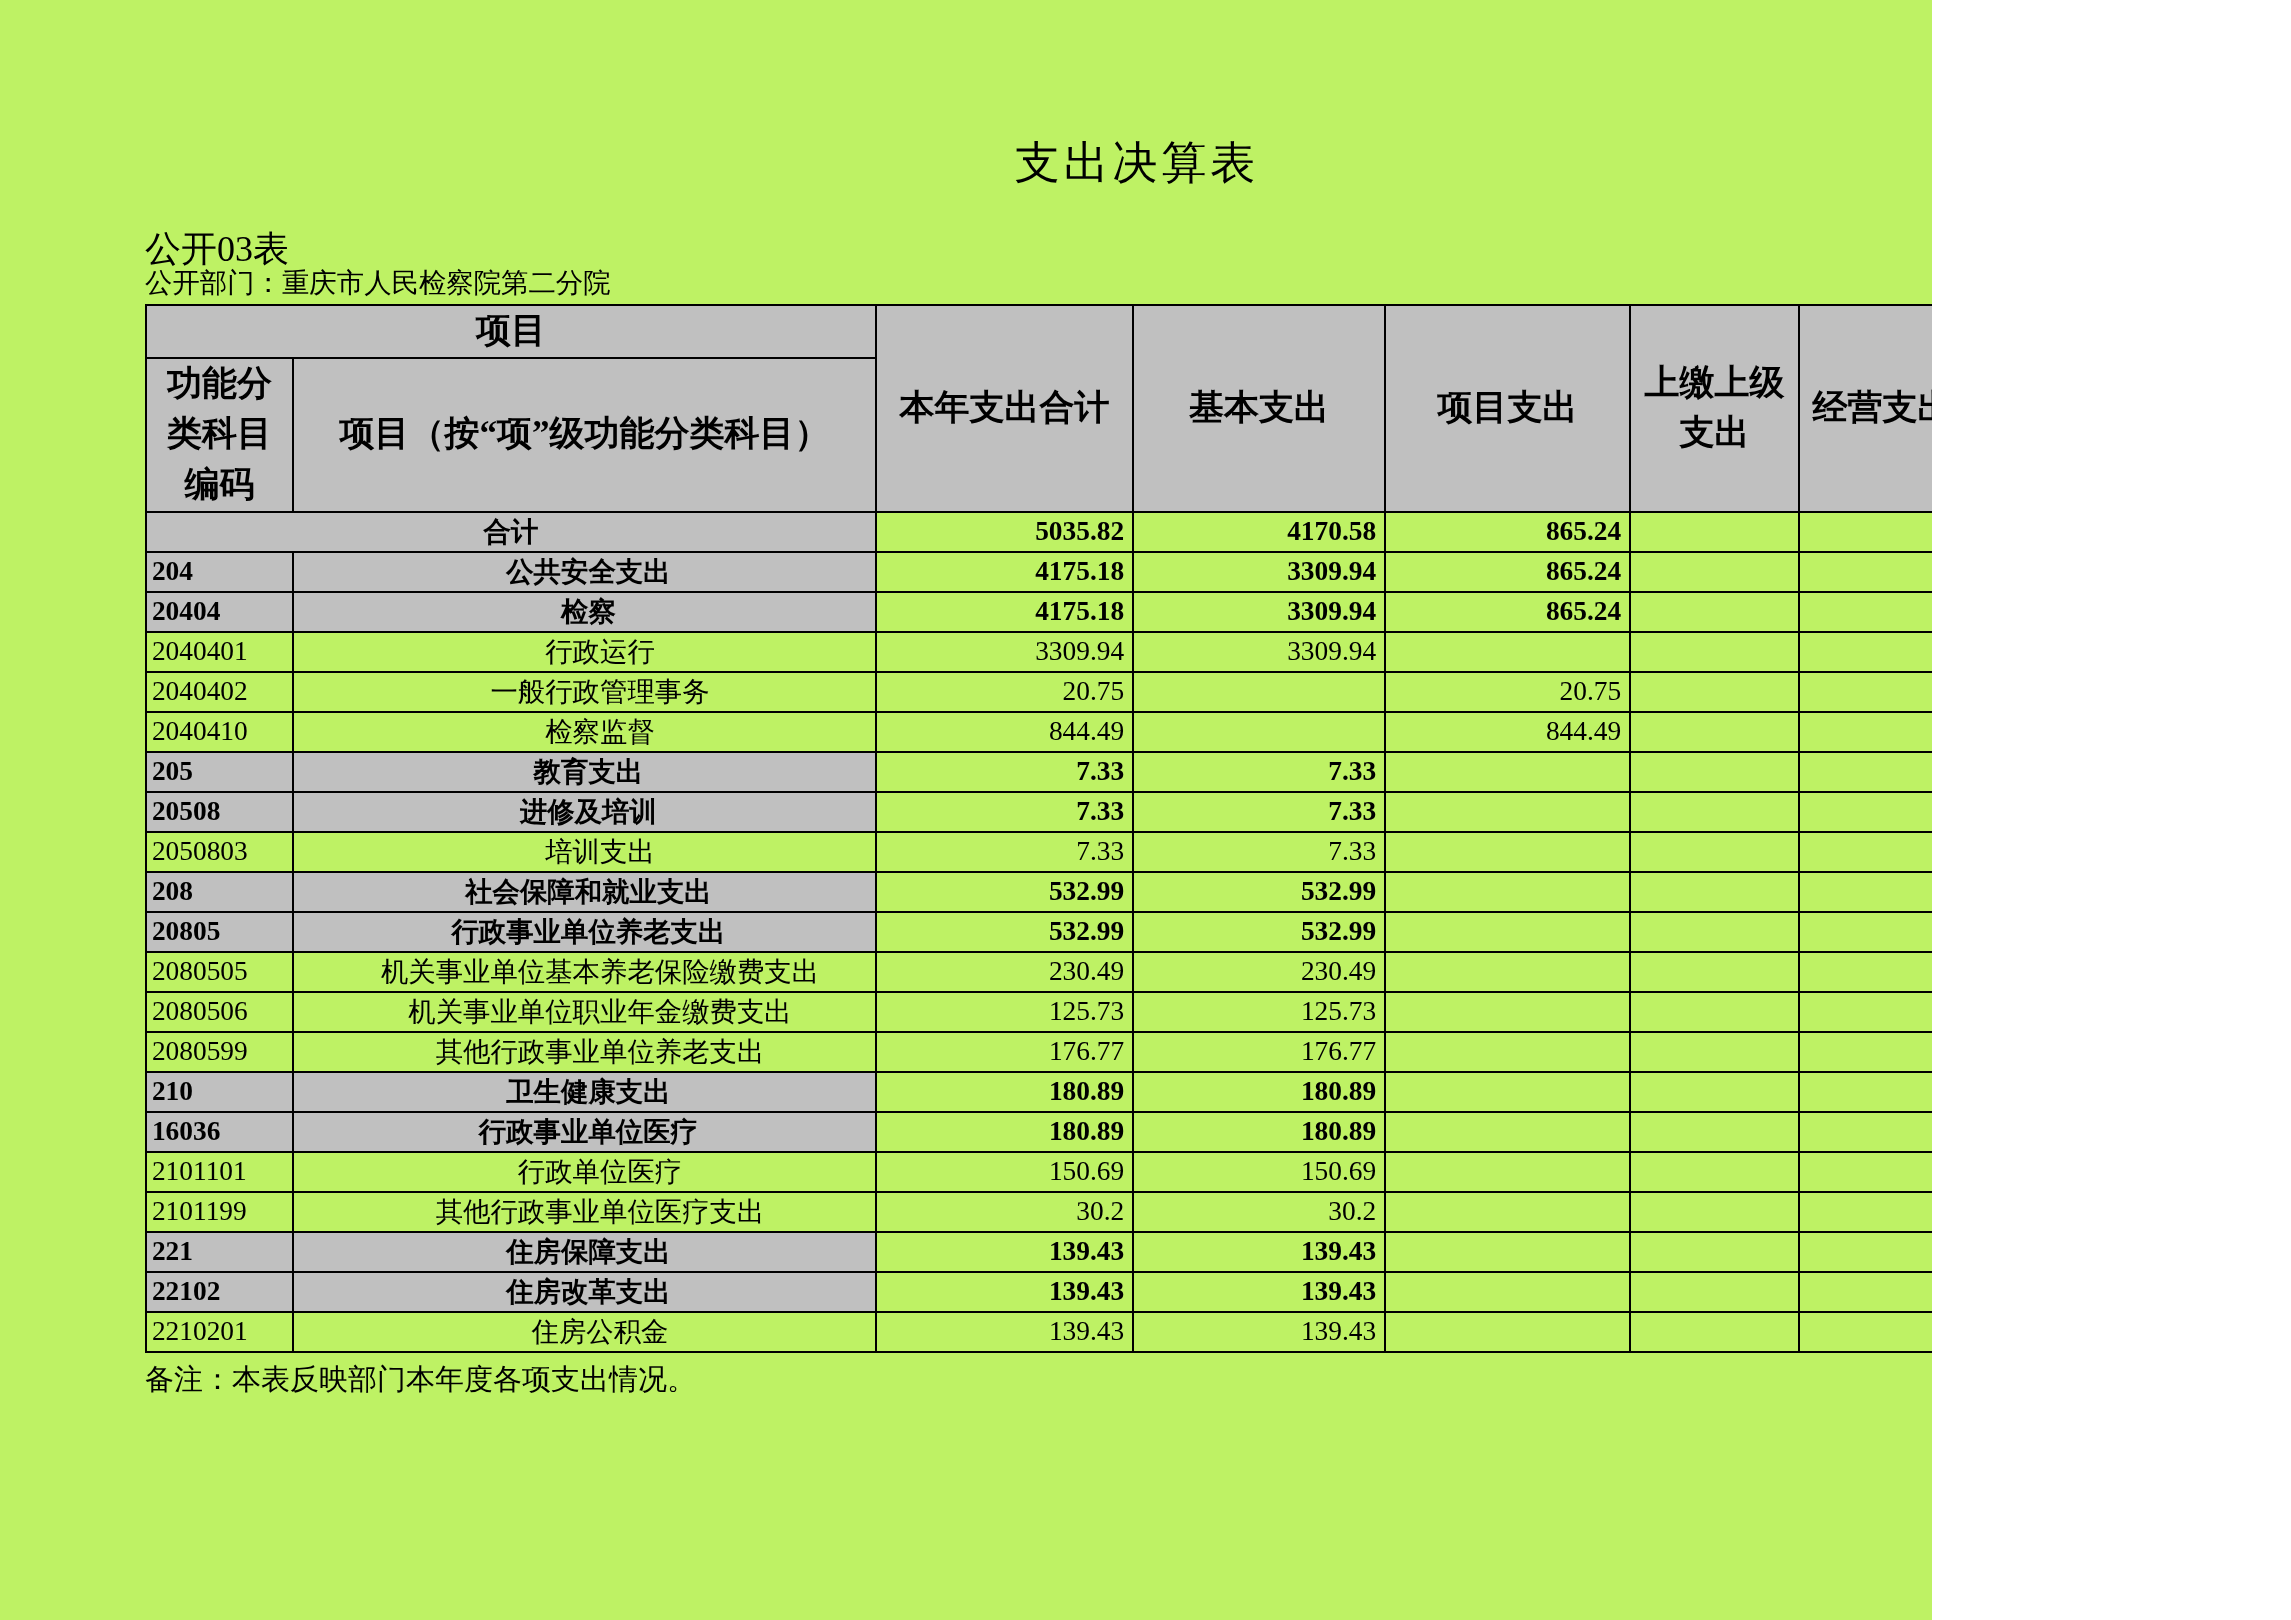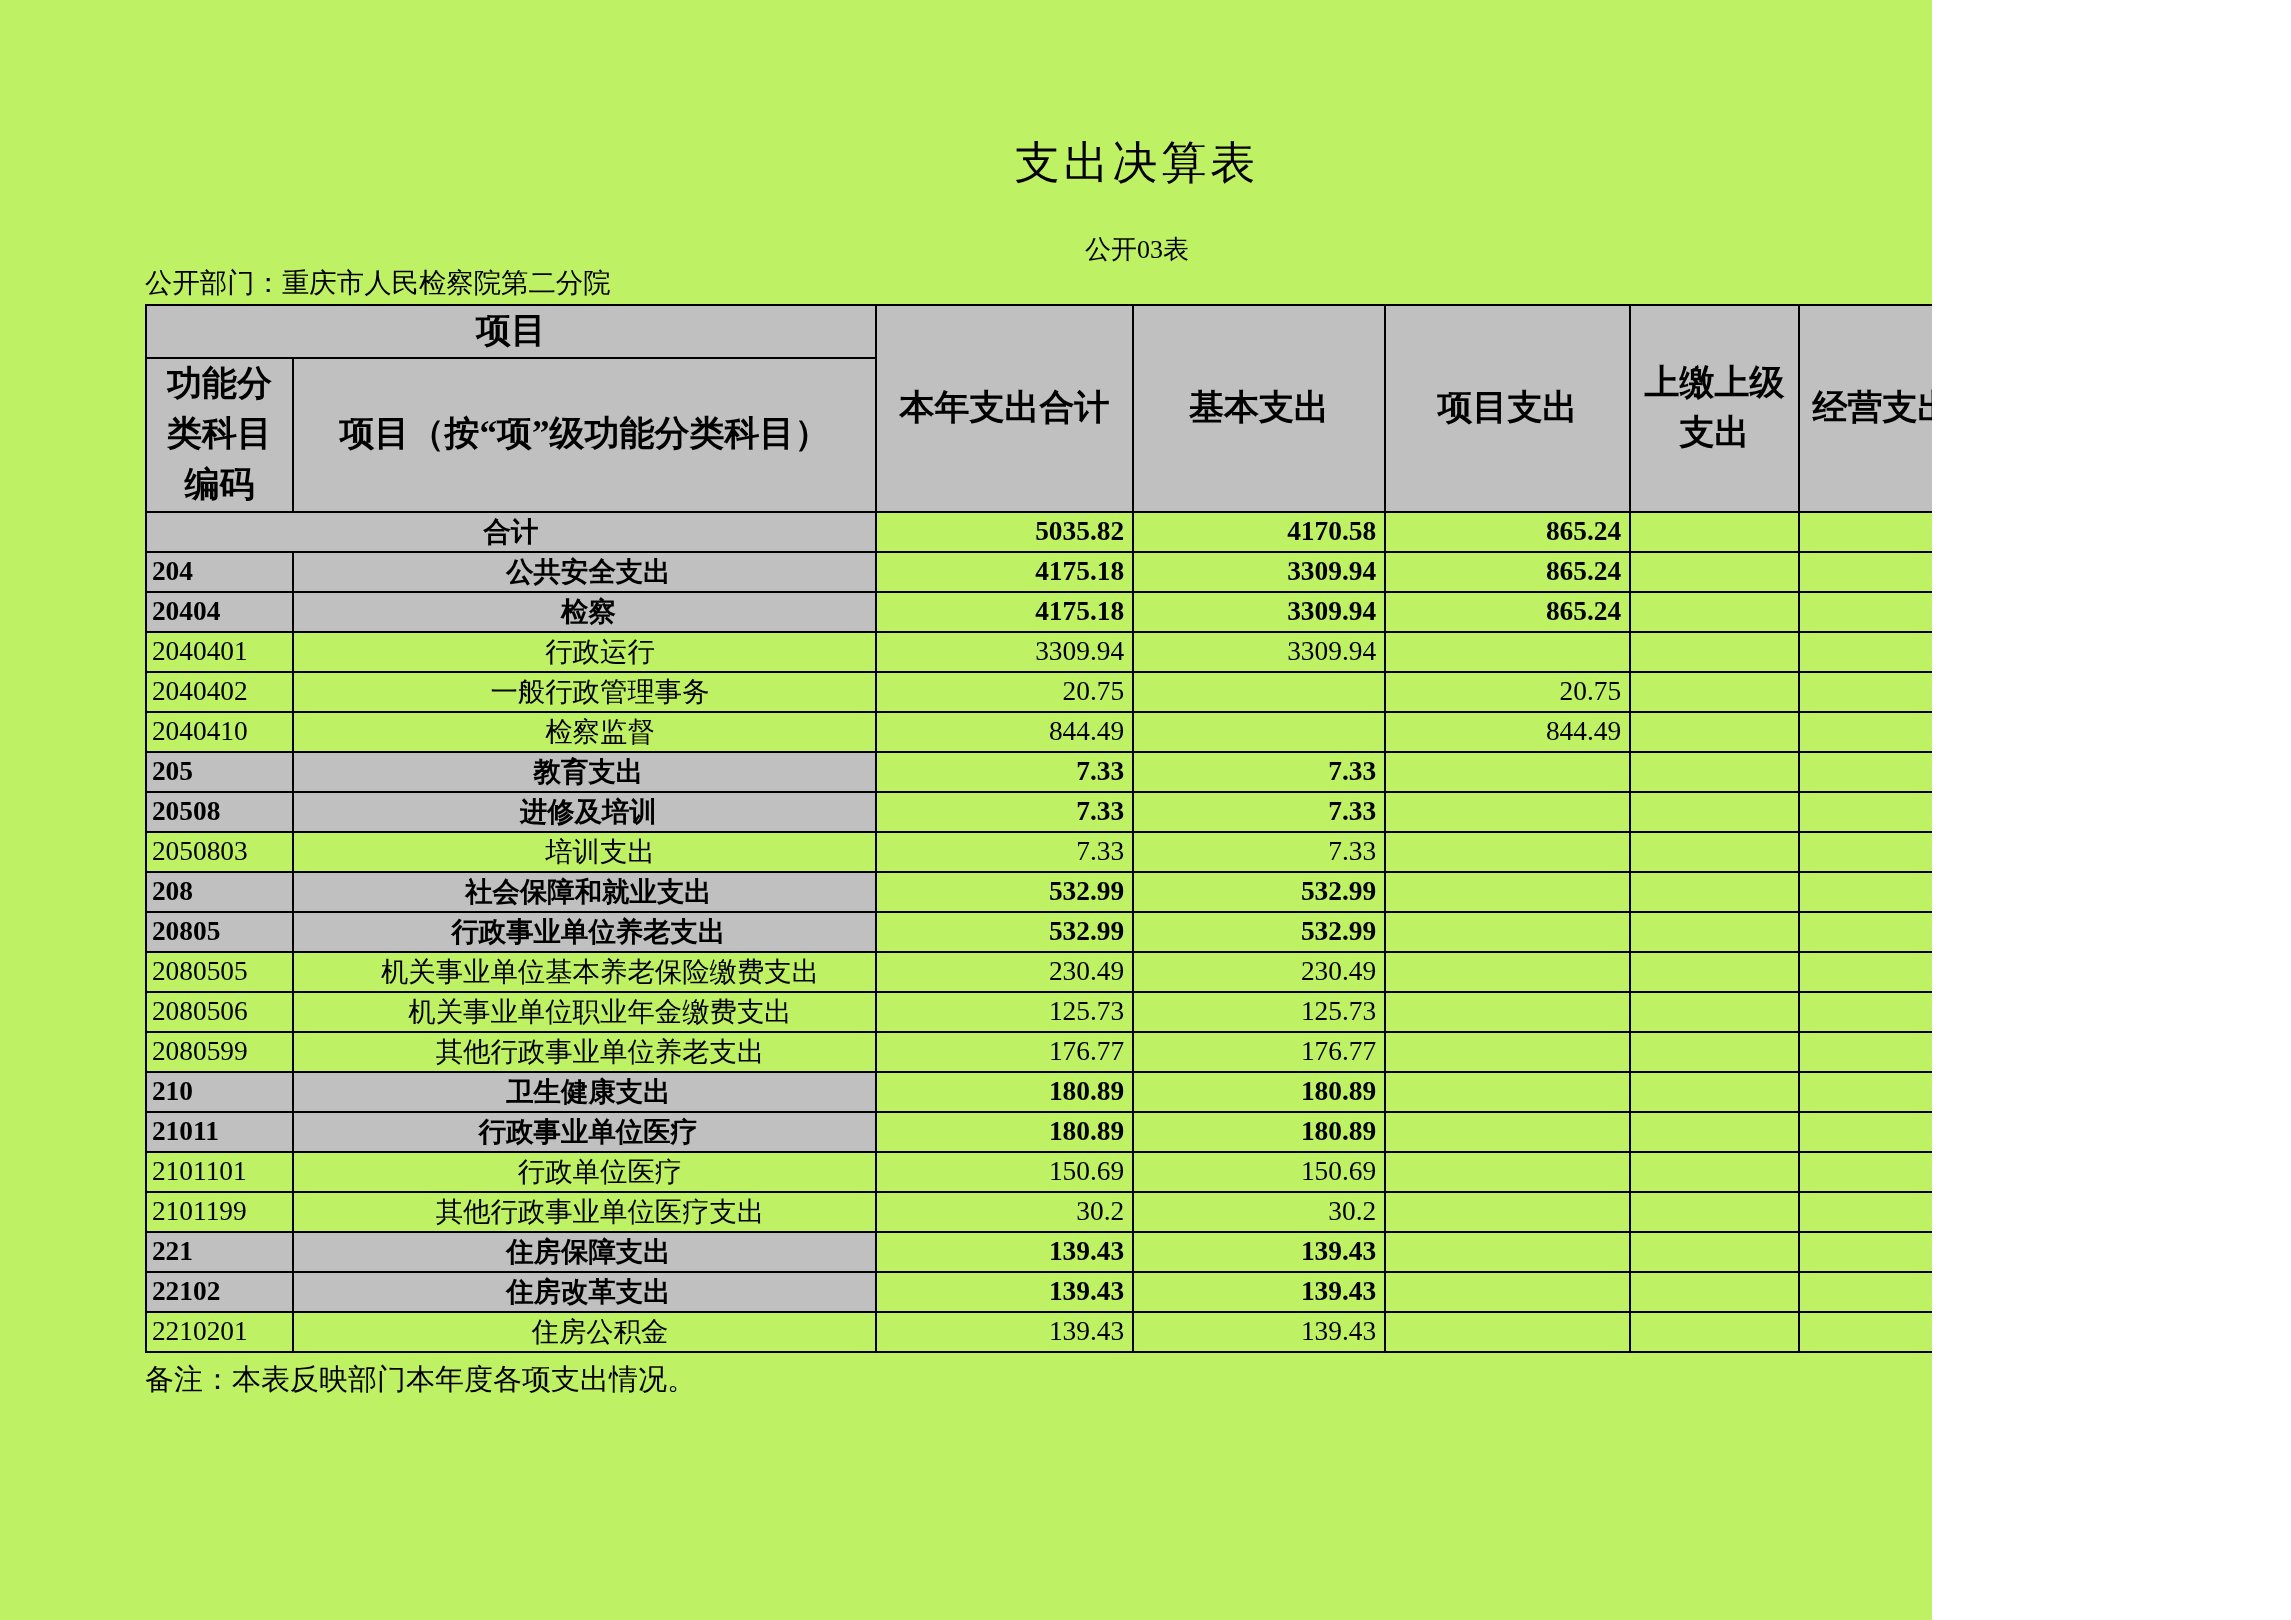--- a/index.html
+++ b/index.html
@@ -24,22 +24,22 @@
   }
   .doc-title {
     margin-top: 133px;
     text-align: center;
     font-size: 45px;
     letter-spacing: 3.9px;
     white-space: nowrap;
   }
   .table-code-line {
     margin-top: 41px;
-    text-align: center;
-    font-size: 26px;
+    text-align: left;
+    font-size: 36px;
     line-height: 31px;
   }
   .meta-line {
     display: flex;
     justify-content: space-between;
     align-items: flex-end;
     font-size: 27.4px;
     line-height: 33px;
     margin-top: 2px;
   }
@@ -283,21 +283,21 @@
             <td class="code">210</td>
             <td class="name">卫生健康支出</td>
             <td class="num">180.89</td>
             <td class="num">180.89</td>
             <td class="num"></td>
             <td class="num"></td>
             <td class="num"></td>
             <td class="num"></td>
           </tr>
           <tr class="category">
-            <td class="code">21011</td>
+            <td class="code">16036</td>
             <td class="name">行政事业单位医疗</td>
             <td class="num">180.89</td>
             <td class="num">180.89</td>
             <td class="num"></td>
             <td class="num"></td>
             <td class="num"></td>
             <td class="num"></td>
           </tr>
           <tr class="detail">
             <td class="code">2101101</td>

